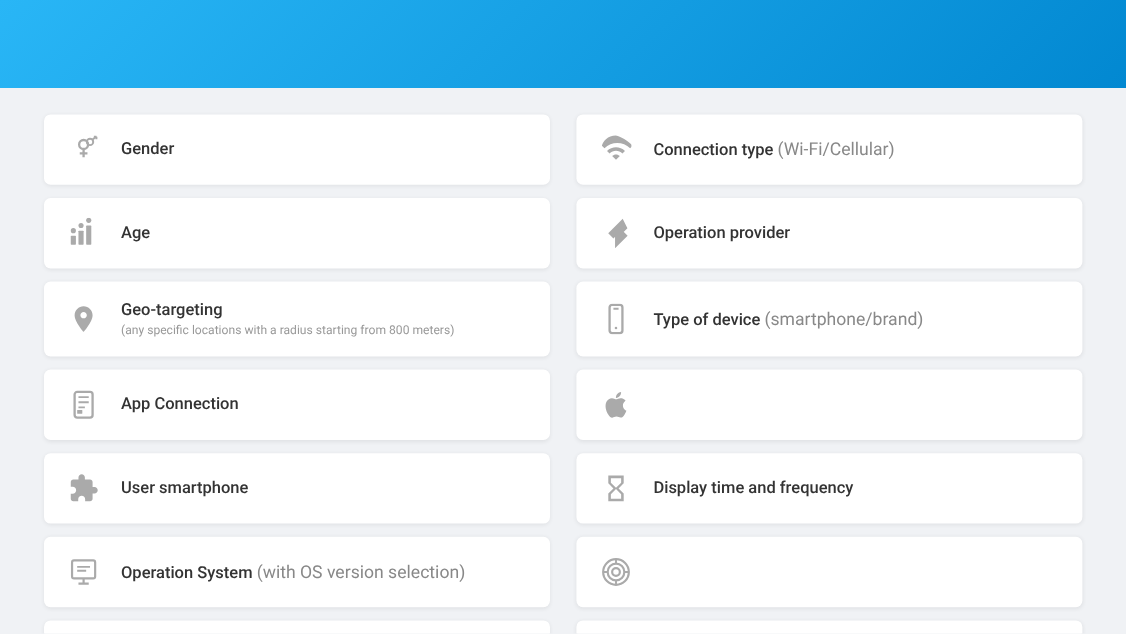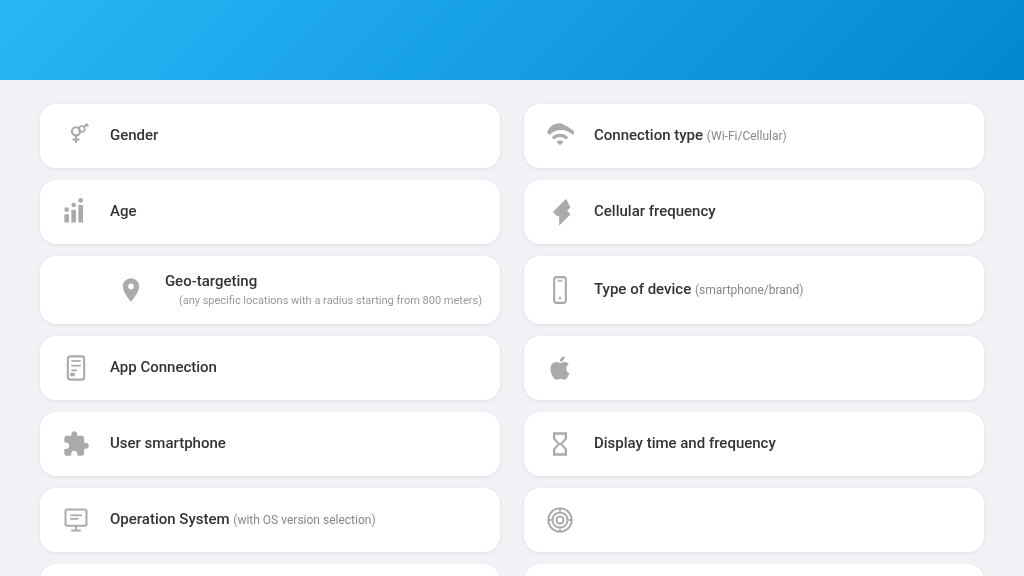--- a/index.html
+++ b/index.html
@@ -25,31 +25,30 @@
       letter-spacing: 2px;
     }
     .content {
       padding: 24px 40px;
       display: grid;
       grid-template-columns: 1fr 1fr;
       gap: 12px 24px;
     }
     .card {
       background: white;
-      border-radius: 16px;
+      border-radius: 6px;
       padding: 14px 18px;
       display: flex;
       align-items: center;
       gap: 16px;
       box-shadow: 0 1px 4px rgba(0,0,0,0.07);
       min-height: 56px;
     }
     .card.tall {
       min-height: 68px;
-      justify-content: flex-end;
     }
     .icon-wrap {
       width: 36px;
       height: 36px;
       display: flex;
       align-items: center;
       justify-content: center;
       flex-shrink: 0;
       color: #aaa;
     }
@@ -62,29 +61,28 @@
       display: flex;
       flex-direction: column;
       line-height: 1.3;
     }
     .card-label {
       font-size: 15px;
       font-weight: 500;
       color: #333;
     }
     .card-label span.small {
-      font-size: 12px;
+      font-size: 16px;
       font-weight: 400;
       color: #888;
     }
     .card-sub {
       font-size: 11px;
       color: #999;
       margin-top: 2px;
-      margin-left: 14px;
     }
   </style>
 </head>
 <body>
 
 <div class="header">
   <span class="header-title"></span>
 </div>
 
 <div class="content" id="content-grid">
@@ -140,21 +138,21 @@
     </div>
     <div class="card">
       <div class="icon-wrap">
         <svg viewBox="0 0 24 24" xmlns="http://www.w3.org/2000/svg">
       <path d="M17 2L7 12l3 3 2-2v9l8-8-3-3 3-3-3-6z" fill="none" stroke="#aaa" stroke-width="1.5"></path>
       <polygon points="17,2 7,12 10,15 12,13 12,22 20,14 17,11 20,8" fill="#aaa"></polygon>
     </svg>
       </div>
       <div class="card-text">
         <span class="card-label">
-          Cellular frequency
+          Operation provider
         </span>
 
       </div>
     </div>
     <div class="card tall">
       <div class="icon-wrap">
         <svg viewBox="0 0 24 24" xmlns="http://www.w3.org/2000/svg">
       <path d="M12 2C8.13 2 5 5.13 5 9c0 5.25 7 13 7 13s7-7.75 7-13c0-3.87-3.13-7-7-7zm0 9.5c-1.38 0-2.5-1.12-2.5-2.5s1.12-2.5 2.5-2.5 2.5 1.12 2.5 2.5-1.12 2.5-2.5 2.5z" fill="#aaa"></path>
     </svg>
       </div>

